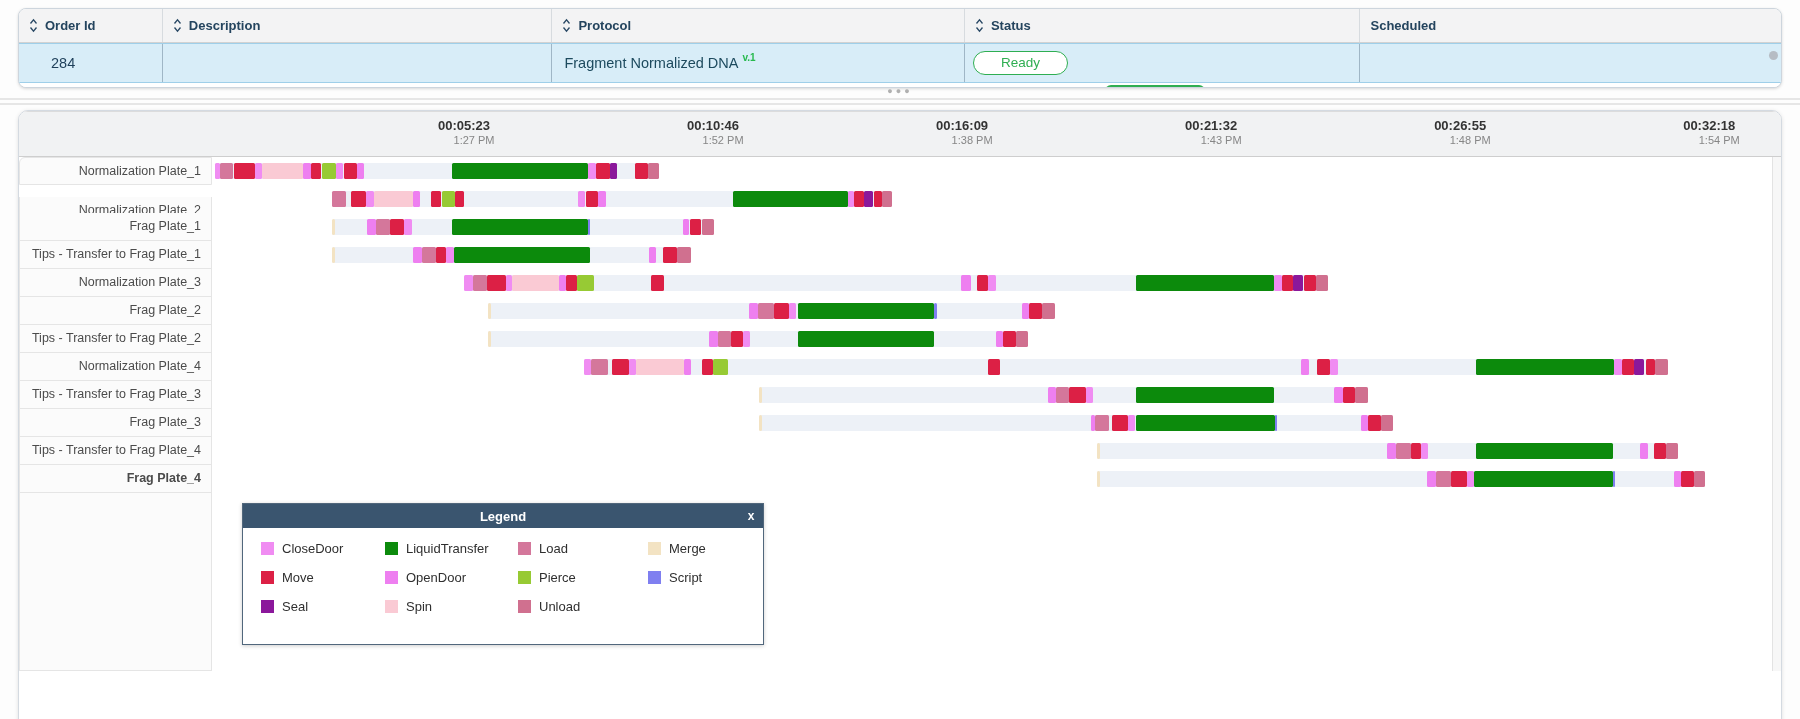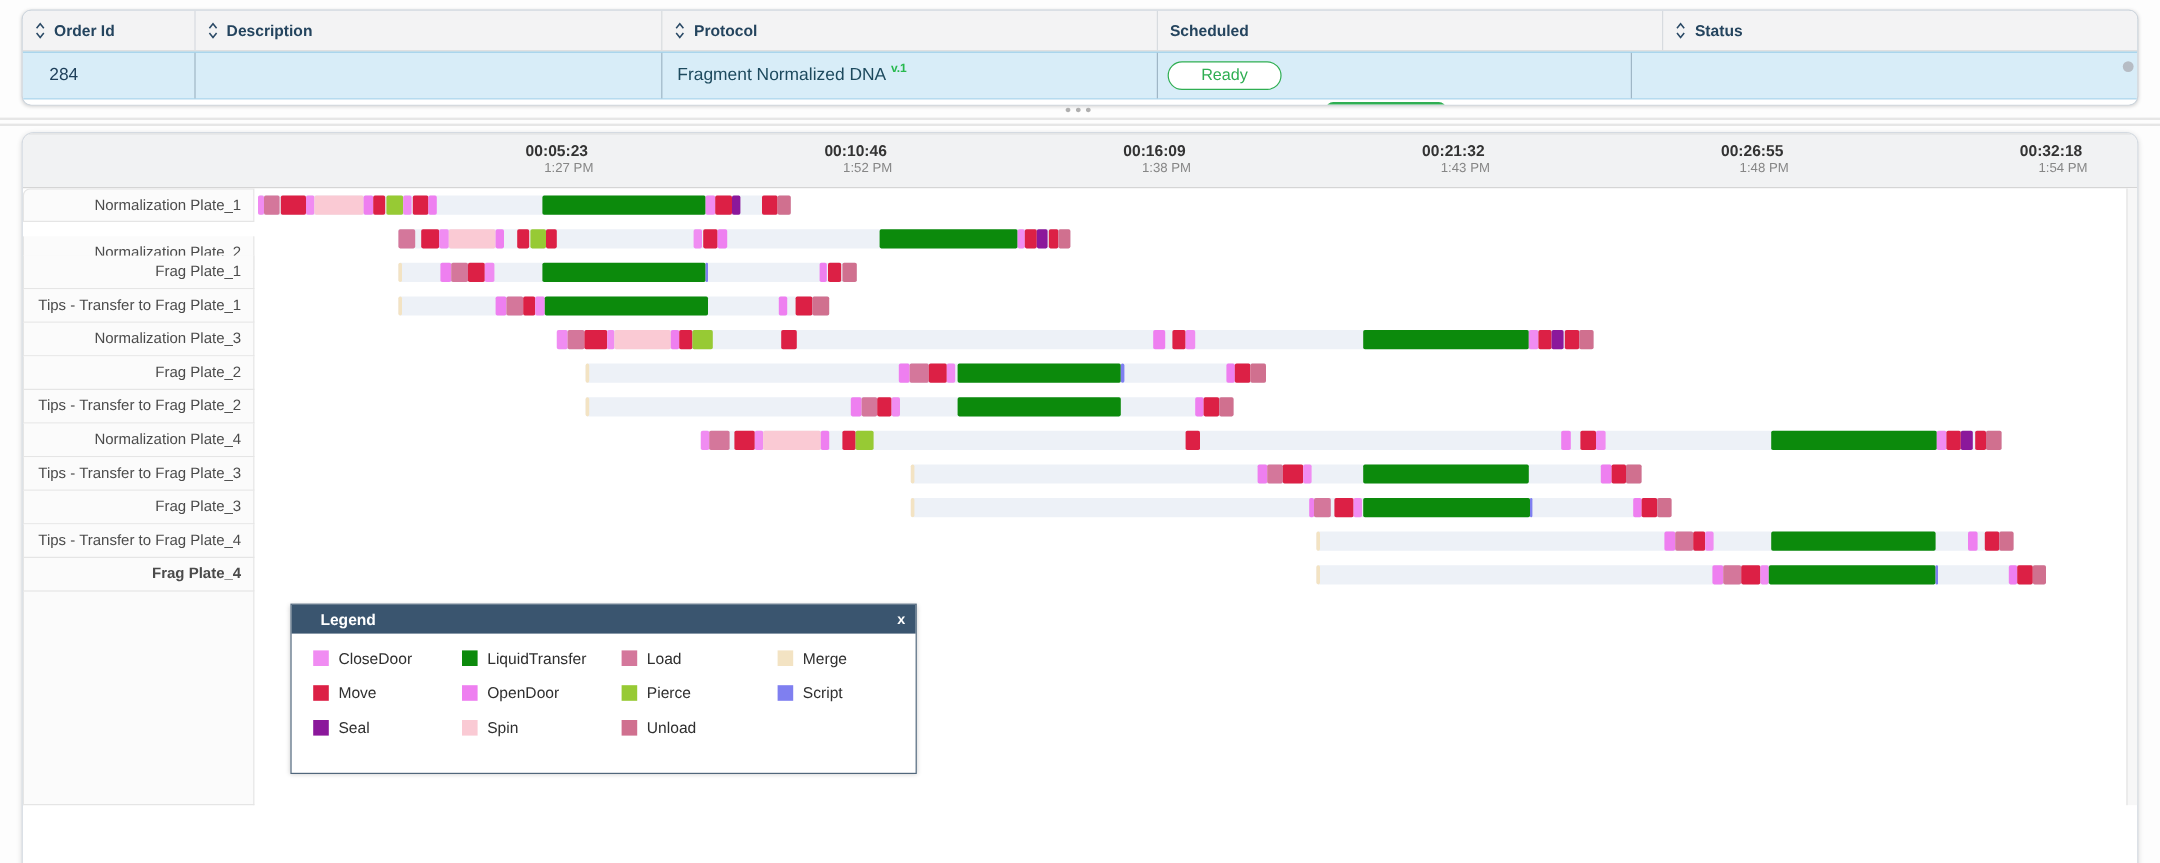--- a/index.html
+++ b/index.html
@@ -12,21 +12,21 @@
     box-shadow:0 1px 3px rgba(0,0,0,.15); overflow:hidden; }
   .thead { display:flex; height:34px; background:#f3f3f4; border-bottom:1px solid #d2d2d2; }
   .th { display:flex; align-items:center; gap:7px; padding-left:10px;
     font-size:13px; font-weight:700; color:#24445e; border-left:1px solid #d7dbdf; }
   .th:first-child { border-left:none; }
   .sort-icon { display:inline-block; width:9px; height:15px; }
   .trow { display:flex; height:40px; background:#d8edf8; border-top:1px solid #9fcfe9;
     border-bottom:1px solid #9fcfe9; align-items:center; }
   .td { height:100%; display:flex; align-items:center; border-left:1px solid #9fb6c6; }
   .td:first-child { border-left:none; }
-  .order-id { padding-left:22px; font-size:14.5px; color:#1e3f5a; }
+  .order-id { padding-left:32px; font-size:14.5px; color:#1e3f5a; }
   .protocol-name { padding-left:12px; font-size:14.5px; color:#1d4a5e; }
   .protocol-ver { font-size:10px; font-weight:700; color:#27b94e; margin-left:4px;
     position:relative; top:-6px; }
   .badge-ready { margin-left:8px; background:#fff; border:1px solid #2fae52; color:#2fae52;
     border-radius:13px; height:24px; line-height:22px; padding:0 27px; font-size:13.5px; }
   .row-sliver { height:6px; background:#fff; overflow:hidden; position:relative; }
   .sliver-badge { position:absolute; left:1086px; top:2px; width:100px; height:8px;
     background:#2fae52; border-radius:6px 6px 0 0; }
   .vscroll-thumb { position:absolute; right:3px; top:42px; width:9px; height:9px;
     border-radius:50%; background:#b6bcc4; }
@@ -63,21 +63,21 @@
   .gtrack { position:absolute; height:16px; background:#edf1f7; border-radius:2px; }
   .gseg { position:absolute; height:16px; border-radius:1.5px; }
   .chart-scroll { position:absolute; right:0; top:0; width:9px; height:100%;
     background:#f7f7f7; border-left:1px solid #e3e3e3; }
 
   
   .legend { position:absolute; left:223px; top:346px; width:522px; height:142px;
     background:#fff; border:1px solid #51677c; box-shadow:0 1px 4px rgba(0,0,0,.2); }
   .legend-head { height:24px; background:#3a556f; color:#fff; display:flex;
     align-items:center; }
-  .legend-title { flex:1; font-size:13px; font-weight:700; }
+  .legend-title { flex:1; text-align:center; font-size:13px; font-weight:700; }
   .legend-close { width:24px; text-align:center; font-size:12px; font-weight:700;
     cursor:pointer; }
   .legend-body { display:grid; grid-template-columns:124px 133px 130px 1fr;
     padding:13px 0 0 18px; row-gap:14px; }
   .legend-item { display:flex; align-items:center; gap:8px; font-size:13px; color:#2f2f2f; }
   .chip { width:13px; height:13px; flex:0 0 13px; }
 </style>
 </head>
 <body>
 
@@ -97,29 +97,29 @@
           </svg></span>
         <span>Description</span>
       </div>
       <div class="th" style="width: 413px;">
         <span class="sort-icon"><svg width="9" height="15" viewBox="0 0 9 15">
             <path d="M1.5 5.5 L4.5 1.8 L7.5 5.5" fill="none" stroke="#2b4a66" stroke-width="1.3"></path>
             <path d="M1.5 9.5 L4.5 13.2 L7.5 9.5" fill="none" stroke="#2b4a66" stroke-width="1.3"></path>
           </svg></span>
         <span>Protocol</span>
       </div>
-      <div class="th" style="width: 422px;">
-        <span>Scheduled</span>
-      </div>
       <div class="th" style="width: 396px;">
         <span class="sort-icon"><svg width="9" height="15" viewBox="0 0 9 15">
             <path d="M1.5 5.5 L4.5 1.8 L7.5 5.5" fill="none" stroke="#2b4a66" stroke-width="1.3"></path>
             <path d="M1.5 9.5 L4.5 13.2 L7.5 9.5" fill="none" stroke="#2b4a66" stroke-width="1.3"></path>
           </svg></span>
         <span>Status</span>
+      </div>
+      <div class="th" style="width: 422px;">
+        <span>Scheduled</span>
       </div>
     </div>
   <div class="trow" id="trow">
     <div class="td" style="width: 143px;">
       <span class="order-id">284</span>
     </div>
     <div class="td" style="width: 390px;"></div>
     <div class="td" style="width: 413px;">
       <span class="protocol-name">Fragment Normalized DNA</span>
       <span class="protocol-ver">v.1</span>

